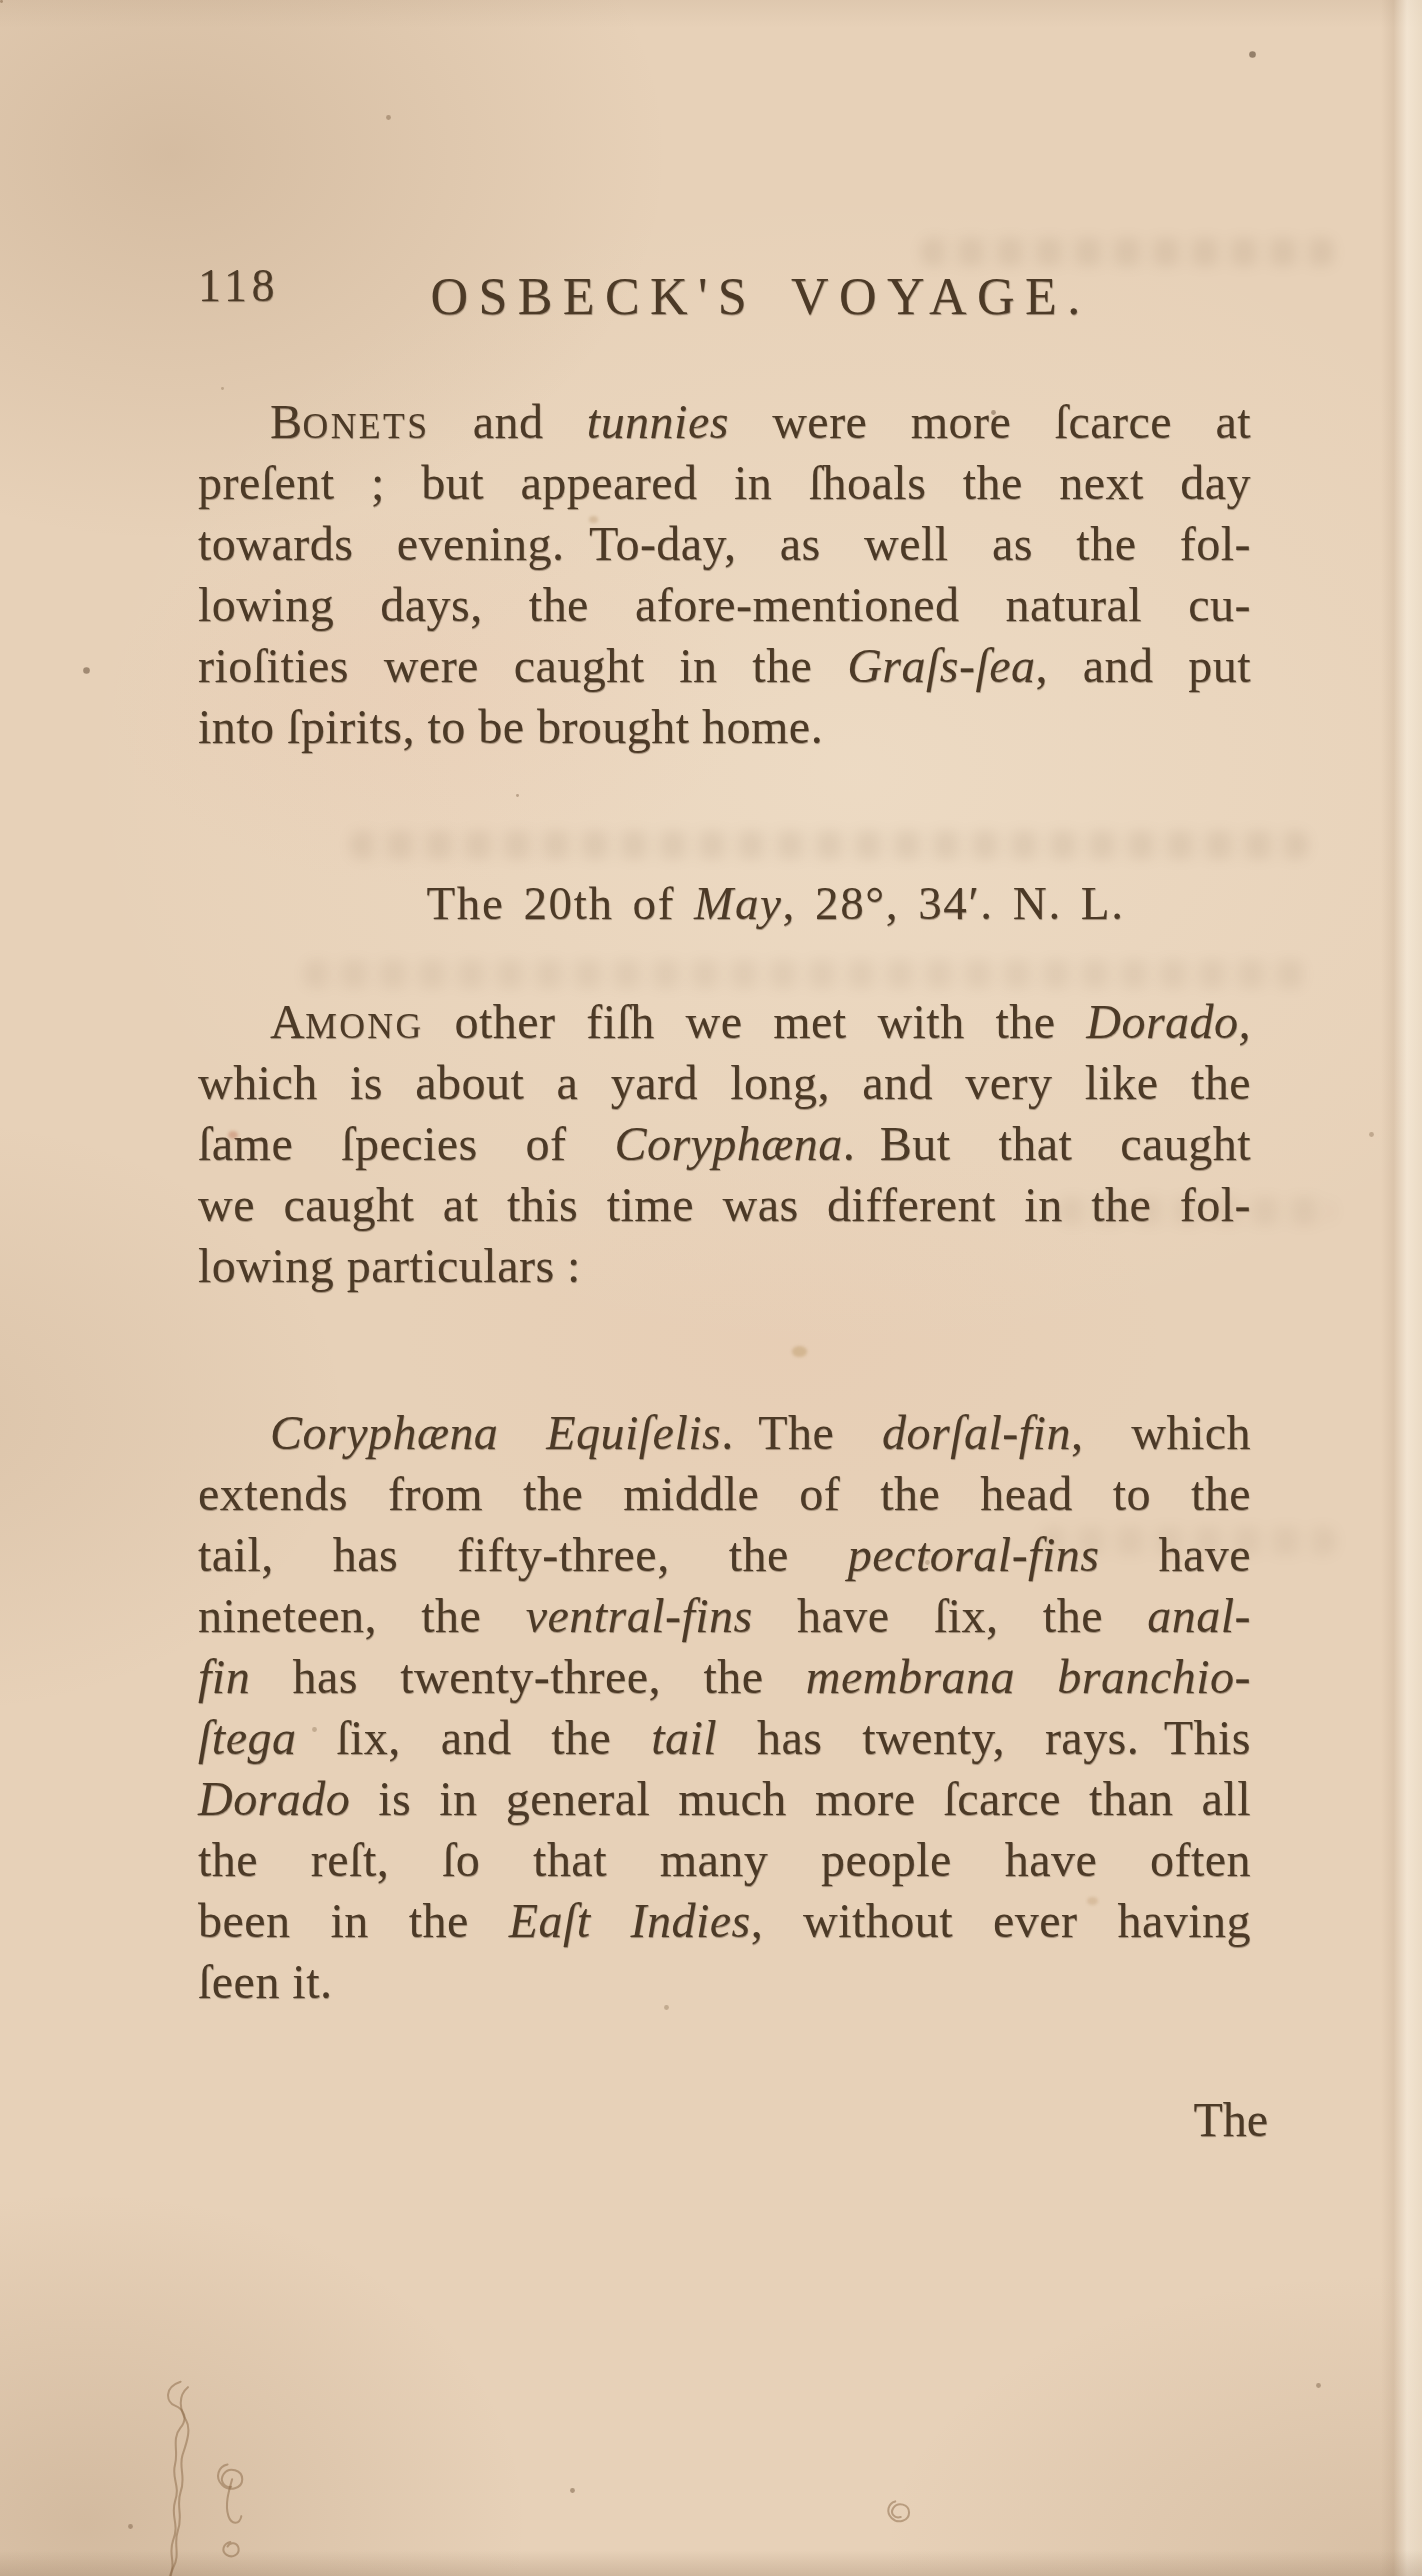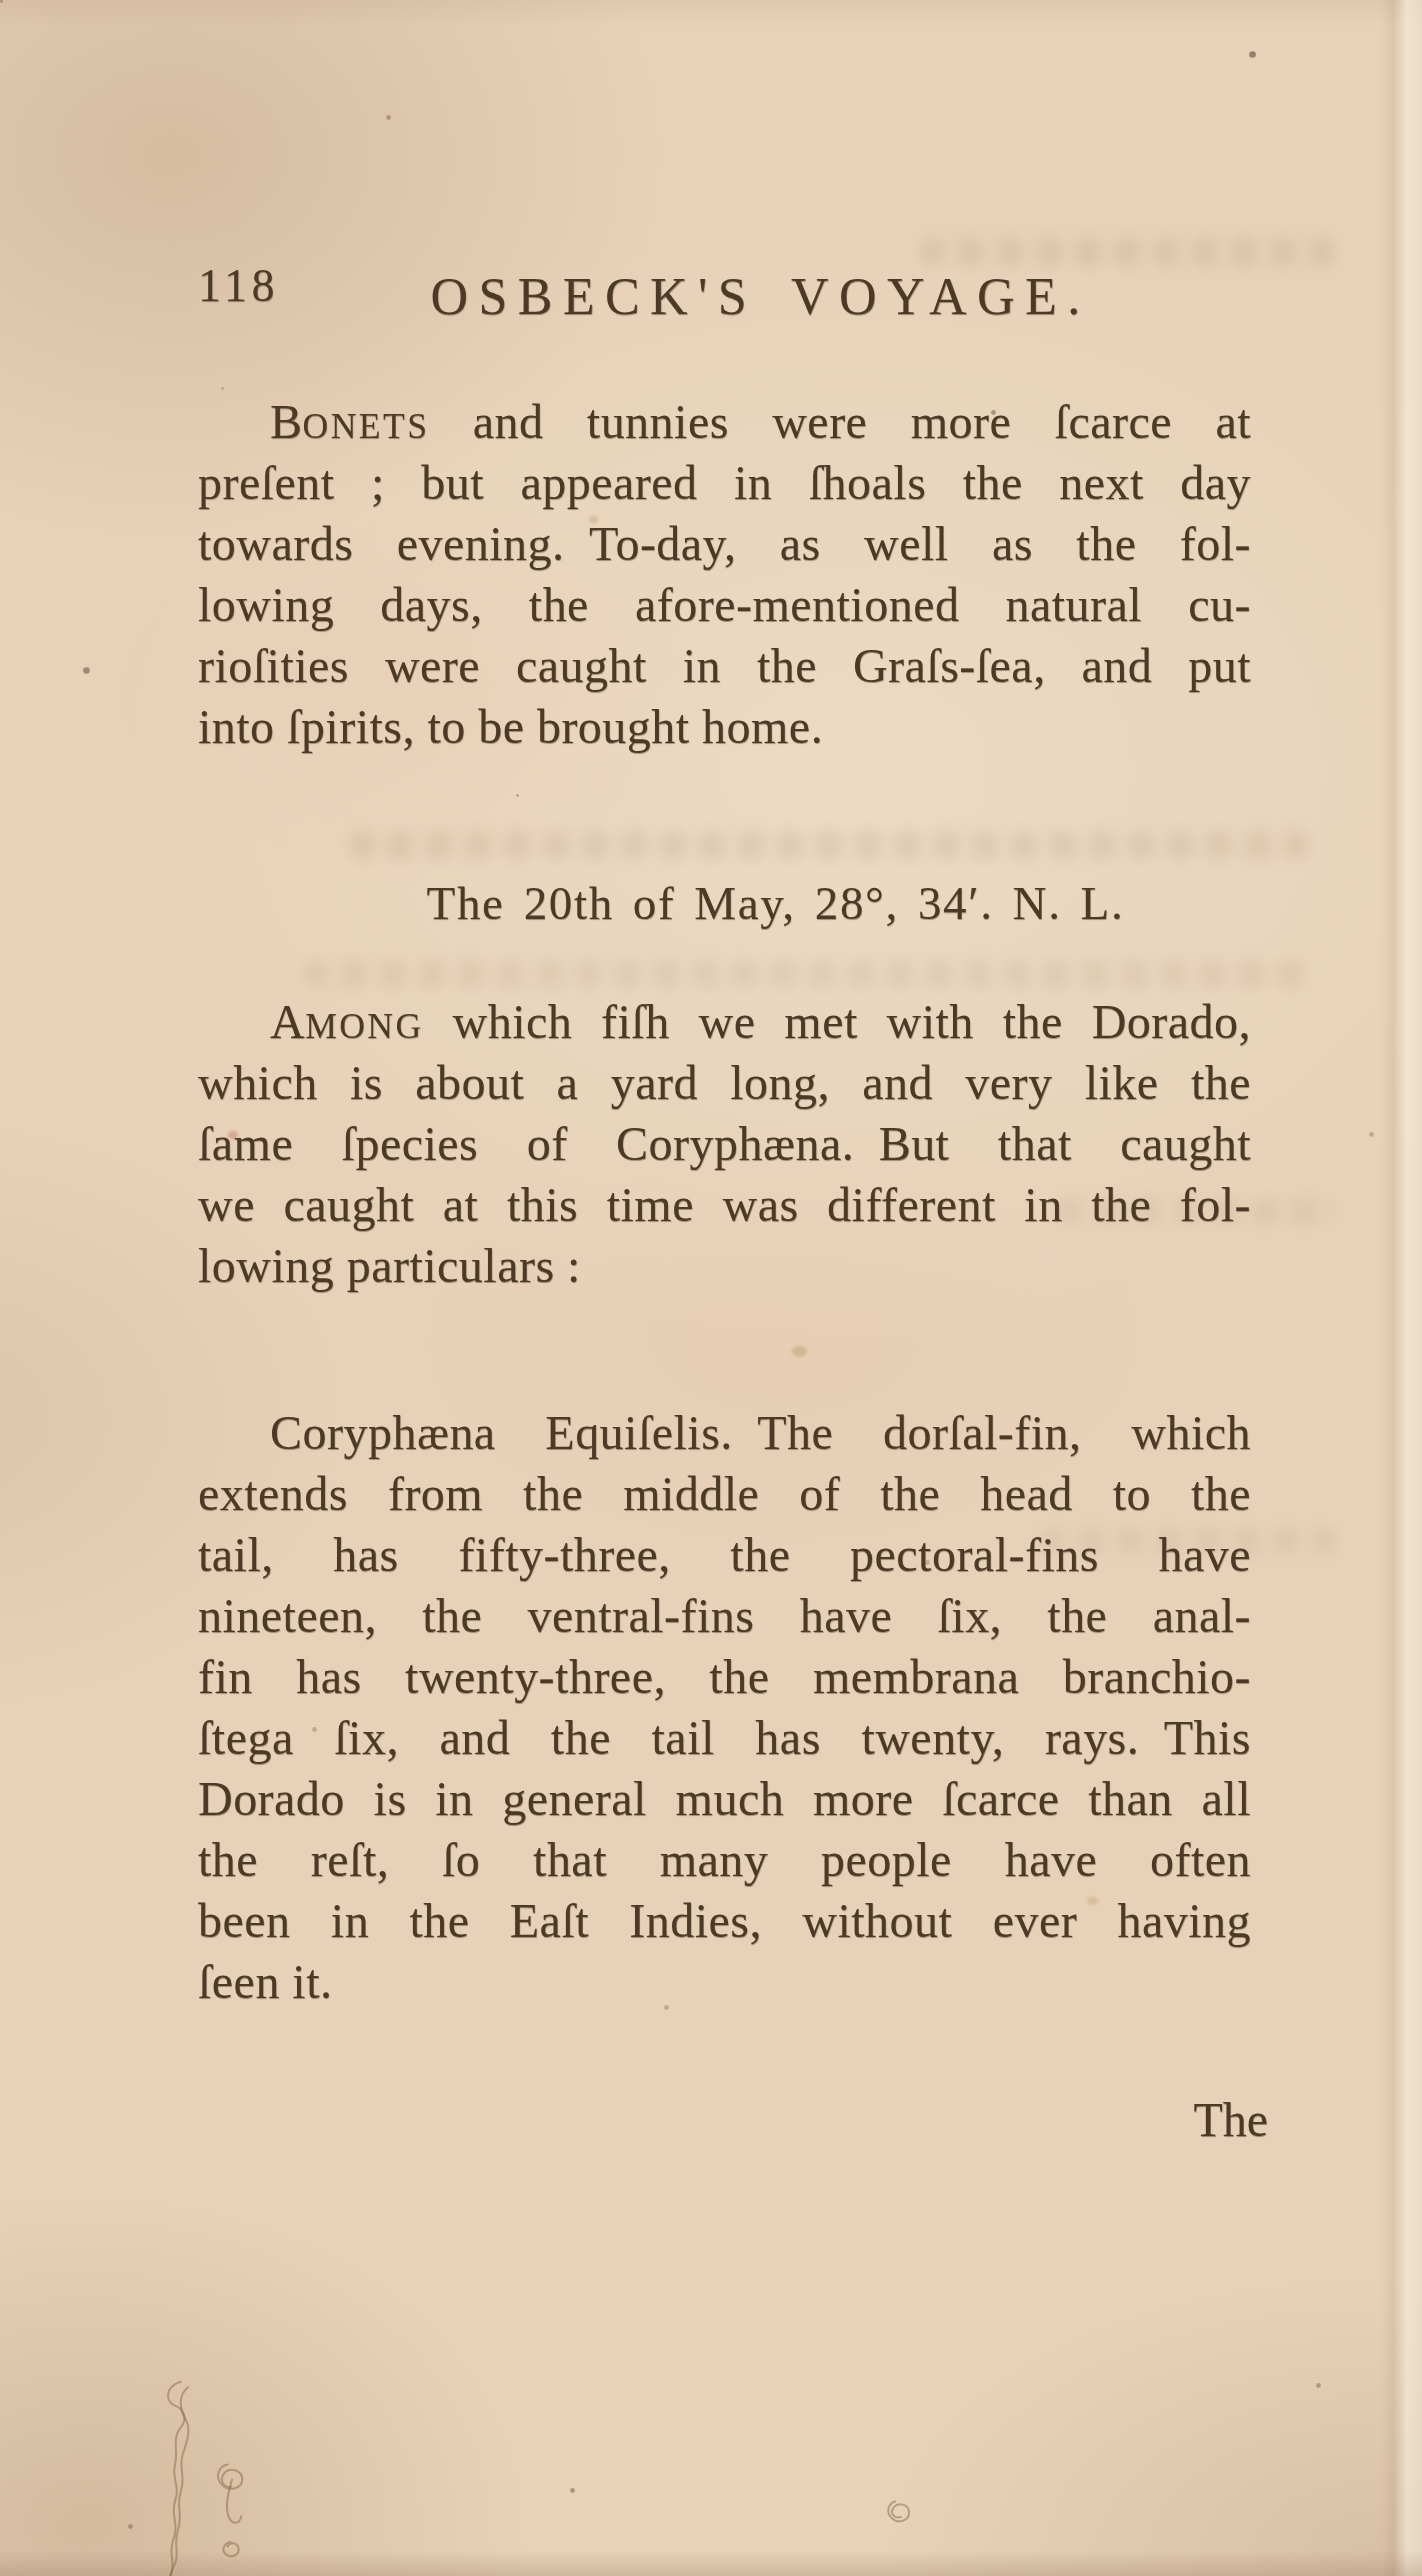--- a/index.html
+++ b/index.html
@@ -20,21 +20,21 @@
   .right-edge{position:absolute; top:0; right:0; width:42px; height:100%;
     background:linear-gradient(90deg, rgba(120,90,60,0) 0, rgba(120,90,60,.10) 30%, rgba(251,243,228,.55) 62%, rgba(236,223,202,.65) 100%);}
   .bottom-edge{position:absolute; left:0; bottom:0; width:100%; height:26px;
     background:linear-gradient(180deg, rgba(110,80,55,0), rgba(110,80,55,.20));}
   .textblock{position:absolute; left:198px; width:1053px; color:var(--ink,#4c3a27);
     font-size:48px; text-shadow:0.5px 0.6px 0.8px rgba(72,54,36,.45); letter-spacing:.01em;}
   .line{height:61px; line-height:61px; text-align:justify; text-align-last:justify; white-space:normal;}
   .line.last{text-align:center; text-align-last:left;}
   .line.c{text-align:center; text-align-last:center;}
   .line.ind{text-indent:72px;}
-  .seg-i{}
+  .seg-i{font-style:italic;}
   .seg-sc{font-size:.74em; letter-spacing:.07em;}
   .header{position:absolute; top:252px; left:198px; width:1053px; height:66px; color:var(--ink,#4c3a27);}
   .pageno{position:absolute; left:0; top:7.4px; font-size:46px; letter-spacing:.10em;
     text-shadow:0.5px 0.6px 0.9px rgba(72,54,36,.5);}
   .runtitle{position:absolute; left:111px; top:15px; width:903px; text-align:center; font-size:52px;
     letter-spacing:.20em; word-spacing:.22em; text-shadow:0.6px 0.6px 0.9px rgba(72,54,36,.5);}
   .date-head{padding-left:51px; letter-spacing:.035em; word-spacing:.12em; font-size:47px;}
   .catchword{position:absolute; right:155px; top:2092px; color:var(--ink,#4c3a27); font-size:48px;
     text-shadow:0.5px 0.6px 0.8px rgba(72,54,36,.5);}
   .smudge{position:absolute; height:28px; border-radius:9.2px; filter:blur(6.4px); opacity:.38;
@@ -76,21 +76,21 @@
       <div class="line"><span class="seg-n">lowing days, the afore-mentioned natural cu-</span></div>
       <div class="line"><span class="seg-n">rioſities were caught in the </span><span class="seg-i">Graſs-ſea</span><span class="seg-n">, and put</span></div>
       <div class="line last"><span class="seg-n">into ſpirits, to be brought home.</span></div>
     </div>
 
   <div class="textblock date-head" style="top:873px;">
       <div class="line c"><span class="seg-n">The 20th of </span><span class="seg-i">May</span><span class="seg-n">, 28°, 34′. N. L.</span></div>
     </div>
 
   <div class="textblock" style="top:991px;">
-      <div class="line ind"><span class="seg-n">A</span><span class="seg-sc">MONG</span><span class="seg-n"> which fiſh we met with the </span><span class="seg-i">Dorado,</span></div>
+      <div class="line ind"><span class="seg-n">A</span><span class="seg-sc">MONG</span><span class="seg-n"> other fiſh we met with the </span><span class="seg-i">Dorado,</span></div>
       <div class="line"><span class="seg-n">which is about a yard long, and very like the</span></div>
       <div class="line"><span class="seg-n">ſame ſpecies of </span><span class="seg-i">Coryphæna</span><span class="seg-n">. But that caught</span></div>
       <div class="line"><span class="seg-n">we caught at this time was different in the fol-</span></div>
       <div class="line last"><span class="seg-n">lowing particulars :</span></div>
     </div>
 
   <div class="textblock" style="top:1402px;">
       <div class="line ind"><span class="seg-i">Coryphæna Equiſelis</span><span class="seg-n">. The </span><span class="seg-i">dorſal-fin</span><span class="seg-n">, which</span></div>
       <div class="line"><span class="seg-n">extends from the middle of the head to the</span></div>
       <div class="line"><span class="seg-n">tail, has fifty-three, the </span><span class="seg-i">pectoral-fins</span><span class="seg-n"> have</span></div>

